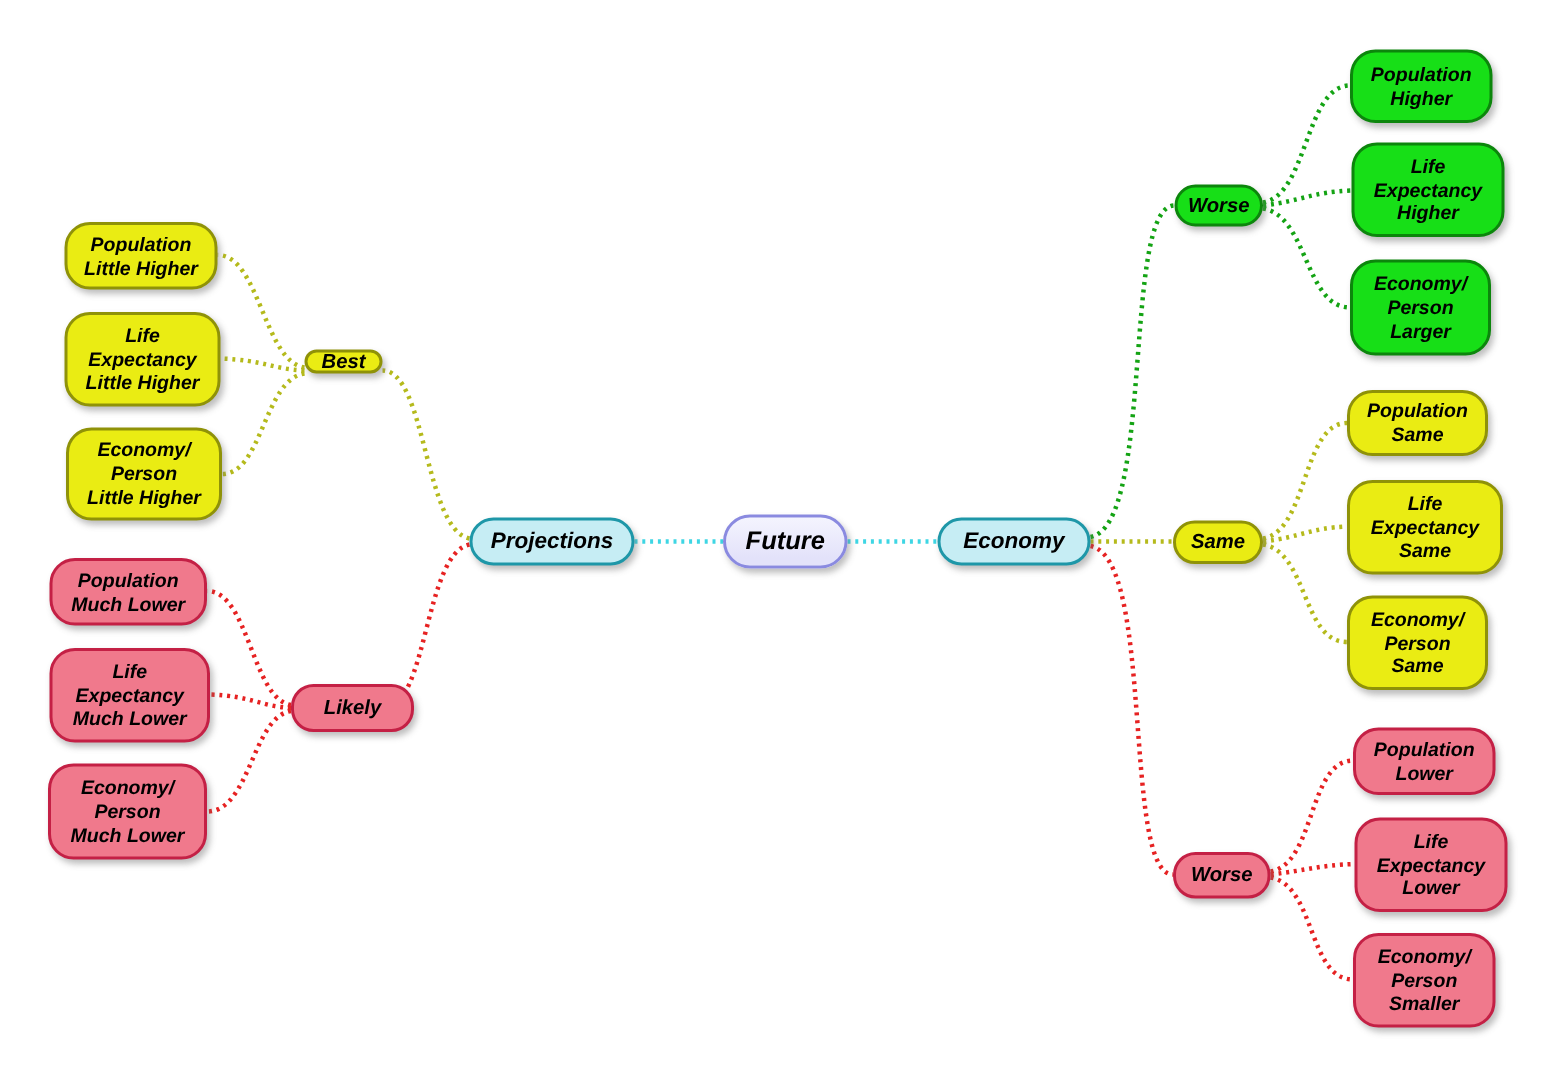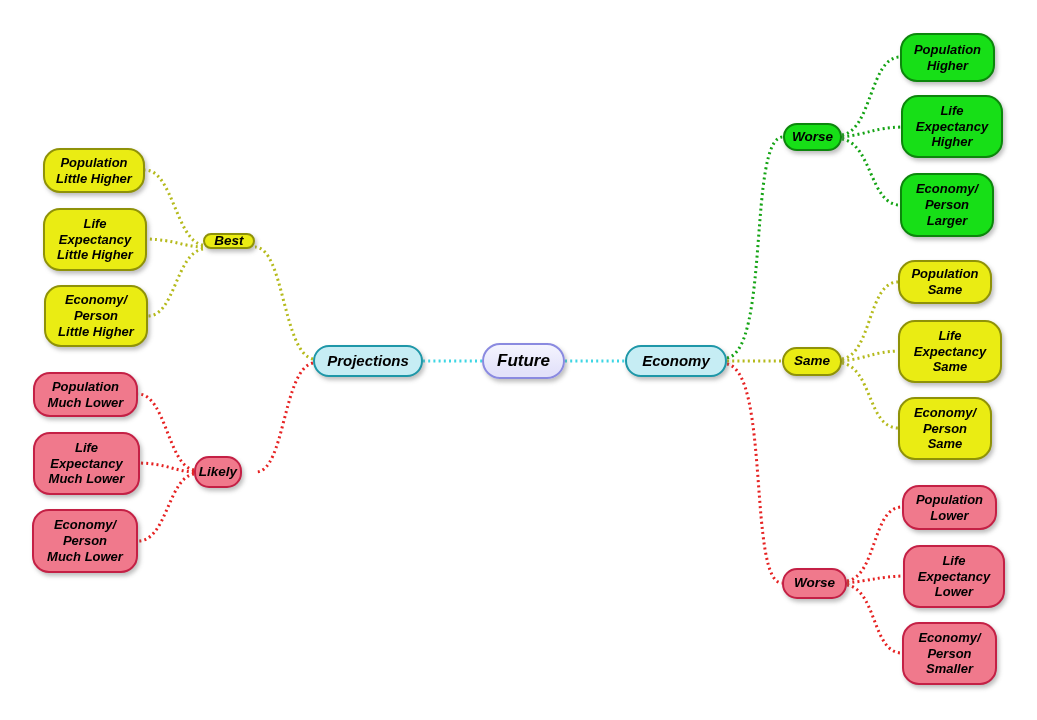--- a/index.html
+++ b/index.html
@@ -102,21 +102,21 @@
   <div class="node n-yellow n-mid" style="left:203px; top:233px; width:52px; height:16px;">Best</div>
   <div class="node n-yellow" style="left:43px; top:148px; width:102px; height:45px;">Population
 Little Higher</div>
   <div class="node n-yellow" style="left:43px; top:208px; width:104px; height:63px;">Life
 Expectancy
 Little Higher</div>
   <div class="node n-yellow" style="left:44px; top:285px; width:104px; height:62px;">Economy/
 Person
 Little Higher</div>
 
-  <div class="node n-red n-mid" style="left:194px; top:456px; width:48px; height:32px;">Likely</div>
+  <div class="node n-red n-mid" style="left:194px; top:456px; width:82px; height:32px;">Likely</div>
   <div class="node n-red" style="left:33px; top:372px; width:105px; height:45px;">Population
 Much Lower</div>
   <div class="node n-red" style="left:33px; top:432px; width:107px; height:63px;">Life
 Expectancy
 Much Lower</div>
   <div class="node n-red" style="left:32px; top:509px; width:106px; height:64px;">Economy/
 Person
 Much Lower</div>
 
   <div class="node n-green n-mid" style="left:783px; top:123px; width:59px; height:28px;">Worse</div>

